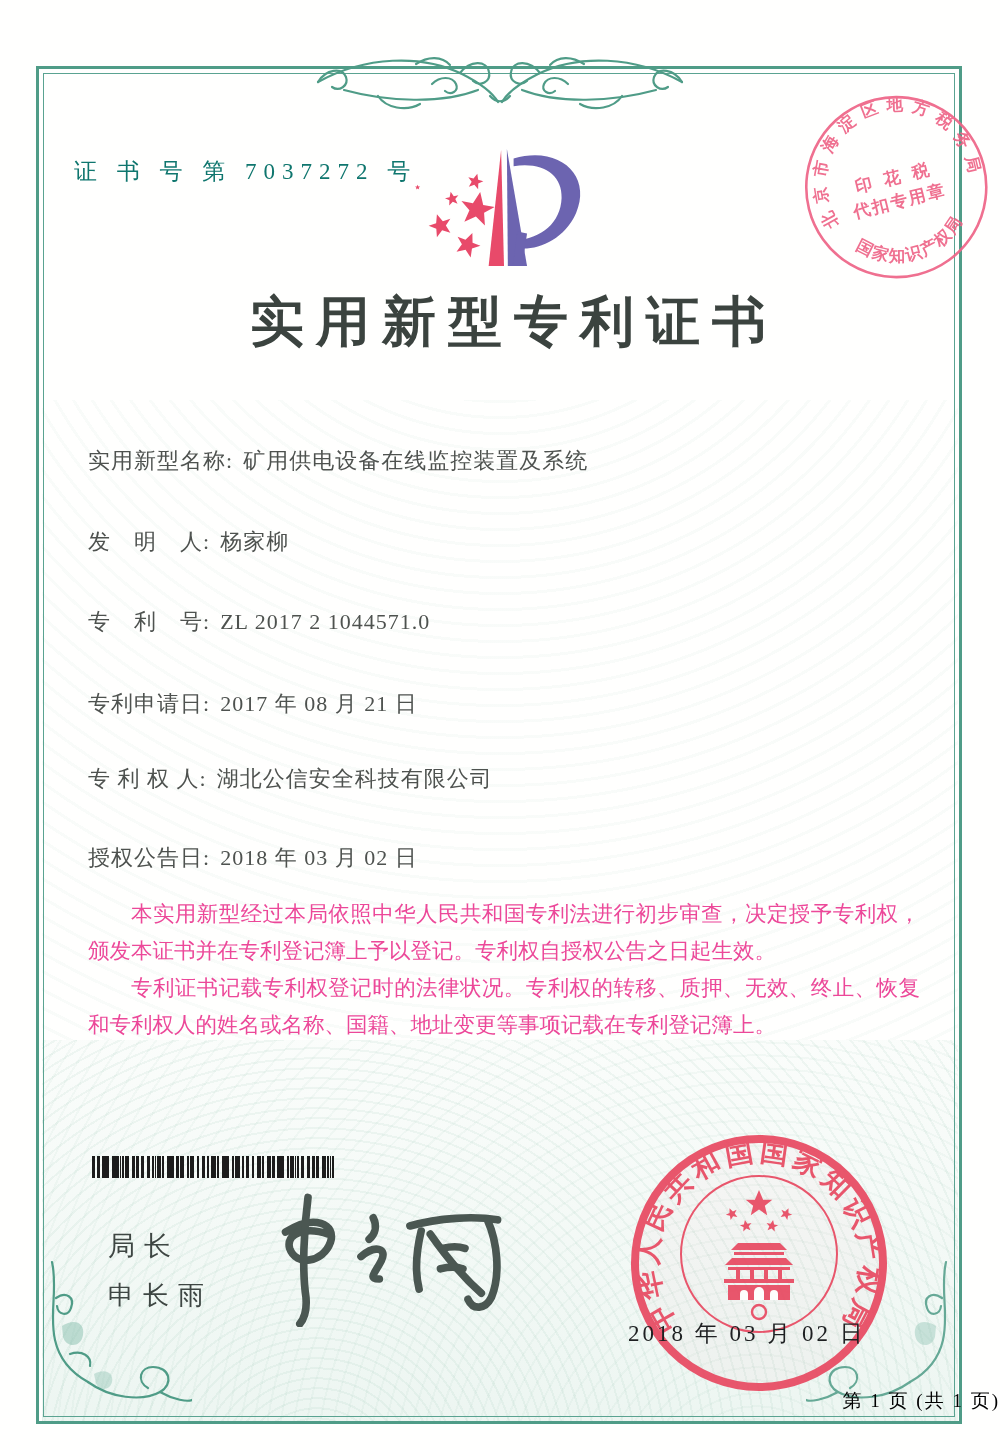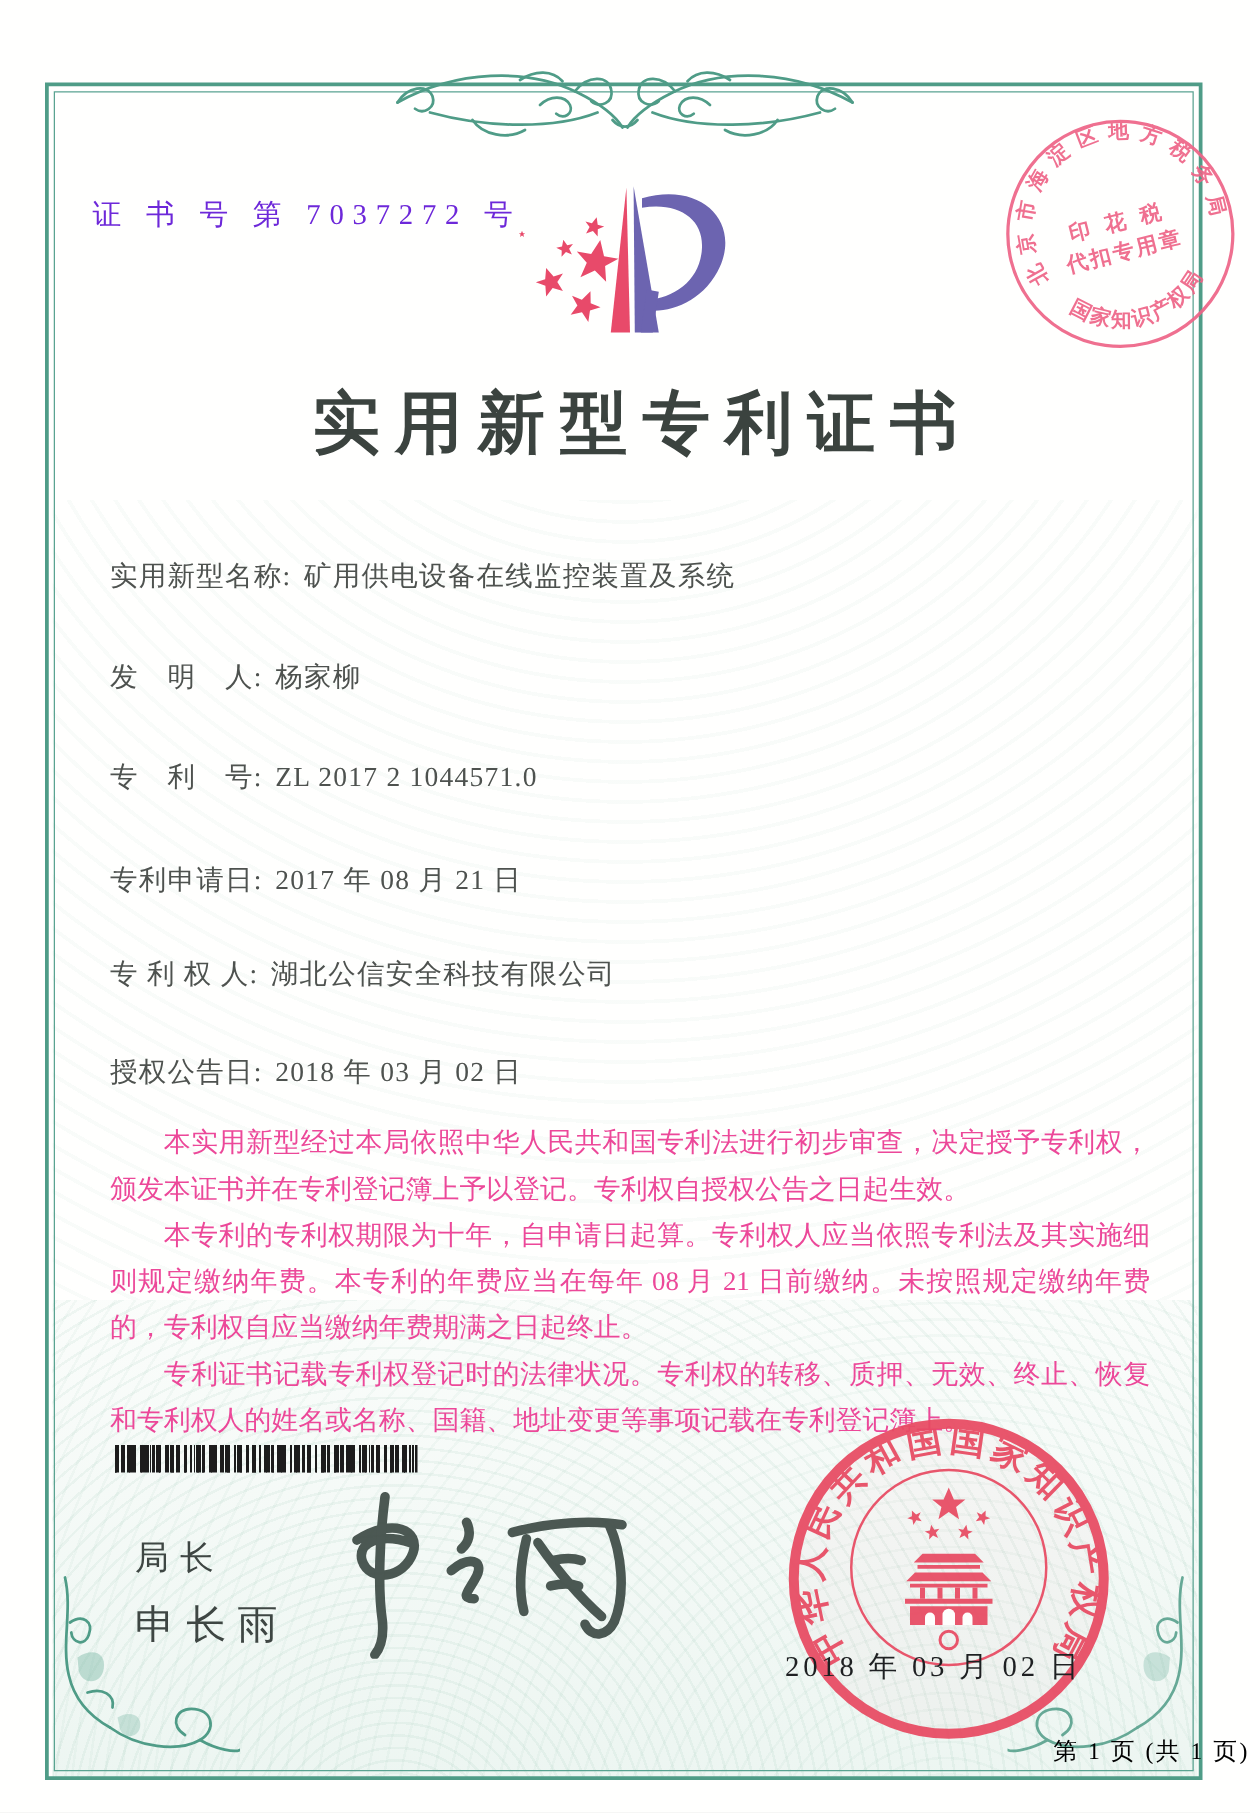--- a/index.html
+++ b/index.html
@@ -17,46 +17,46 @@
   .texture-mid {
     position:absolute; left:42px; top:400px; width:916px; height:640px; z-index:0;
     background: repeating-radial-gradient(circle at 50% -40%, rgba(130,185,162,0.05) 0 3px, transparent 3px 16px);
   }
 
   
   .frame-outer { position:absolute; left:36px; top:66px; width:926px; height:1358px; border:3px solid #4f9c87; z-index:1; }
   .frame-inner { position:absolute; left:4px; top:4px; right:4px; bottom:4px; border:1px solid #5aa391; }
 
   .ornament { position:absolute; z-index:2; }
-  .cert-no { position:absolute; left:74px; top:156px; font-size:23px; letter-spacing:7px; color:#6d28d9; z-index:2; }
+  .cert-no { position:absolute; left:74px; top:156px; font-size:23px; letter-spacing:7px; color:#0f766e; z-index:2; }
 
   .logo { position:absolute; left:408px; top:130px; width:192px; height:156px; z-index:2; }
 
   .tax-stamp { position:absolute; left:797px; top:85px; width:200px; height:210px; transform:rotate(-14deg); z-index:3; opacity:0.92; }
 
-  .title { position:absolute; left:0; top:303px; width:100%; text-align:center; font-size:54px; font-weight:600; letter-spacing:12px; padding-left:28px; color:#3b433f; z-index:2; }
+  .title { position:absolute; left:0; top:286px; width:100%; text-align:center; font-size:54px; font-weight:600; letter-spacing:12px; padding-left:28px; color:#3b433f; z-index:2; }
 
   .fields { position:absolute; left:88px; top:0; width:860px; z-index:2; color:#4e524f; }
   .field { position:absolute; left:0; font-size:22px; white-space:nowrap; letter-spacing:1px; }
   .field .flabel { margin-right:10px; }
   .f1 { top:446px; } .f2 { top:527px; } .f3 { top:607px; }
   .f4 { top:689px; } .f5 { top:764px; } .f6 { top:843px; }
 
   .body-text { position:absolute; left:88px; top:896px; width:832px; z-index:2; color:#ec4899; font-size:21.5px; line-height:37px; text-align:justify; }
   .body-text p { text-indent:2em; margin:0; }
 
   .barcode { position:absolute; left:92px; top:1156px; width:242px; height:22px; z-index:2;
     background:
       repeating-linear-gradient(90deg,#1c1c1c 0 2px,transparent 2px 5px),
       repeating-linear-gradient(90deg,#1c1c1c 0 1px,transparent 1px 7px),
       repeating-linear-gradient(90deg,#1c1c1c 0 3px,transparent 3px 11px);
   }
 
   .director-title { position:absolute; left:108px; top:1228px; font-family:"Liberation Sans","DejaVu Sans",sans-serif; font-size:27px; letter-spacing:9px; color:#3e4643; z-index:2;text-align:right; }
-  .director-name  { position:absolute; left:108px; top:1278px; font-family:Liberation Mono, monospace; font-size:32px; letter-spacing:9px; color:#3e4643; z-index:2;text-align:center; }
+  .director-name  { position:absolute; left:108px; top:1278px; font-family:Liberation Mono, monospace; font-size:26px; letter-spacing:9px; color:#3e4643; z-index:2;text-align:center; }
 
   .signature { position:absolute; left:255px; top:1182px; width:265px; height:145px; z-index:3; }
 
   .seal { position:absolute; left:628px; top:1132px; width:262px; height:262px; z-index:3; opacity:0.93; }
   .seal-date { position:absolute; left:628px; top:1318px; font-size:23px; letter-spacing:3px; color:#1e2022; z-index:4; white-space:nowrap; }
 
   .footer { position:absolute; left:0; top:1388px; width:100%; text-align:right; font-size:19px; letter-spacing:2px; color:#000000; z-index:2; }
 </style>
 </head>
 <body>
@@ -162,21 +162,20 @@
     <div class="field f5">
       <span class="flabel">专 利 权 人:</span><span>湖北公信安全科技有限公司</span>
     </div>
     <div class="field f6">
       <span class="flabel">授权公告日:</span><span>2018 年 03 月 02 日</span>
     </div>
   </div>
 
   <div class="body-text">
     <p>本实用新型经过本局依照中华人民共和国专利法进行初步审查，决定授予专利权，颁发本证书并在专利登记簿上予以登记。专利权自授权公告之日起生效。</p>
-    <p>本专利的专利权期限为十年，自申请日起算。专利权人应当依照专利法及其实施细则规定缴纳年费。本专利的年费应当在每年 08 月 21 日前缴纳。未按照规定缴纳年费的，专利权自应当缴纳年费期满之日起终止。</p>
     <p>专利证书记载专利权登记时的法律状况。专利权的转移、质押、无效、终止、恢复和专利权人的姓名或名称、国籍、地址变更等事项记载在专利登记簿上。</p>
   </div>
 
   <div class="barcode"></div>
 
   <div class="director-title">局长</div>
   <div class="director-name">申长雨</div>
 
   <svg class="signature" viewBox="0 0 260 140">
     <g fill="none" stroke="#3d4a45" stroke-width="7.5" stroke-linecap="round" stroke-linejoin="round" opacity="0.92">

